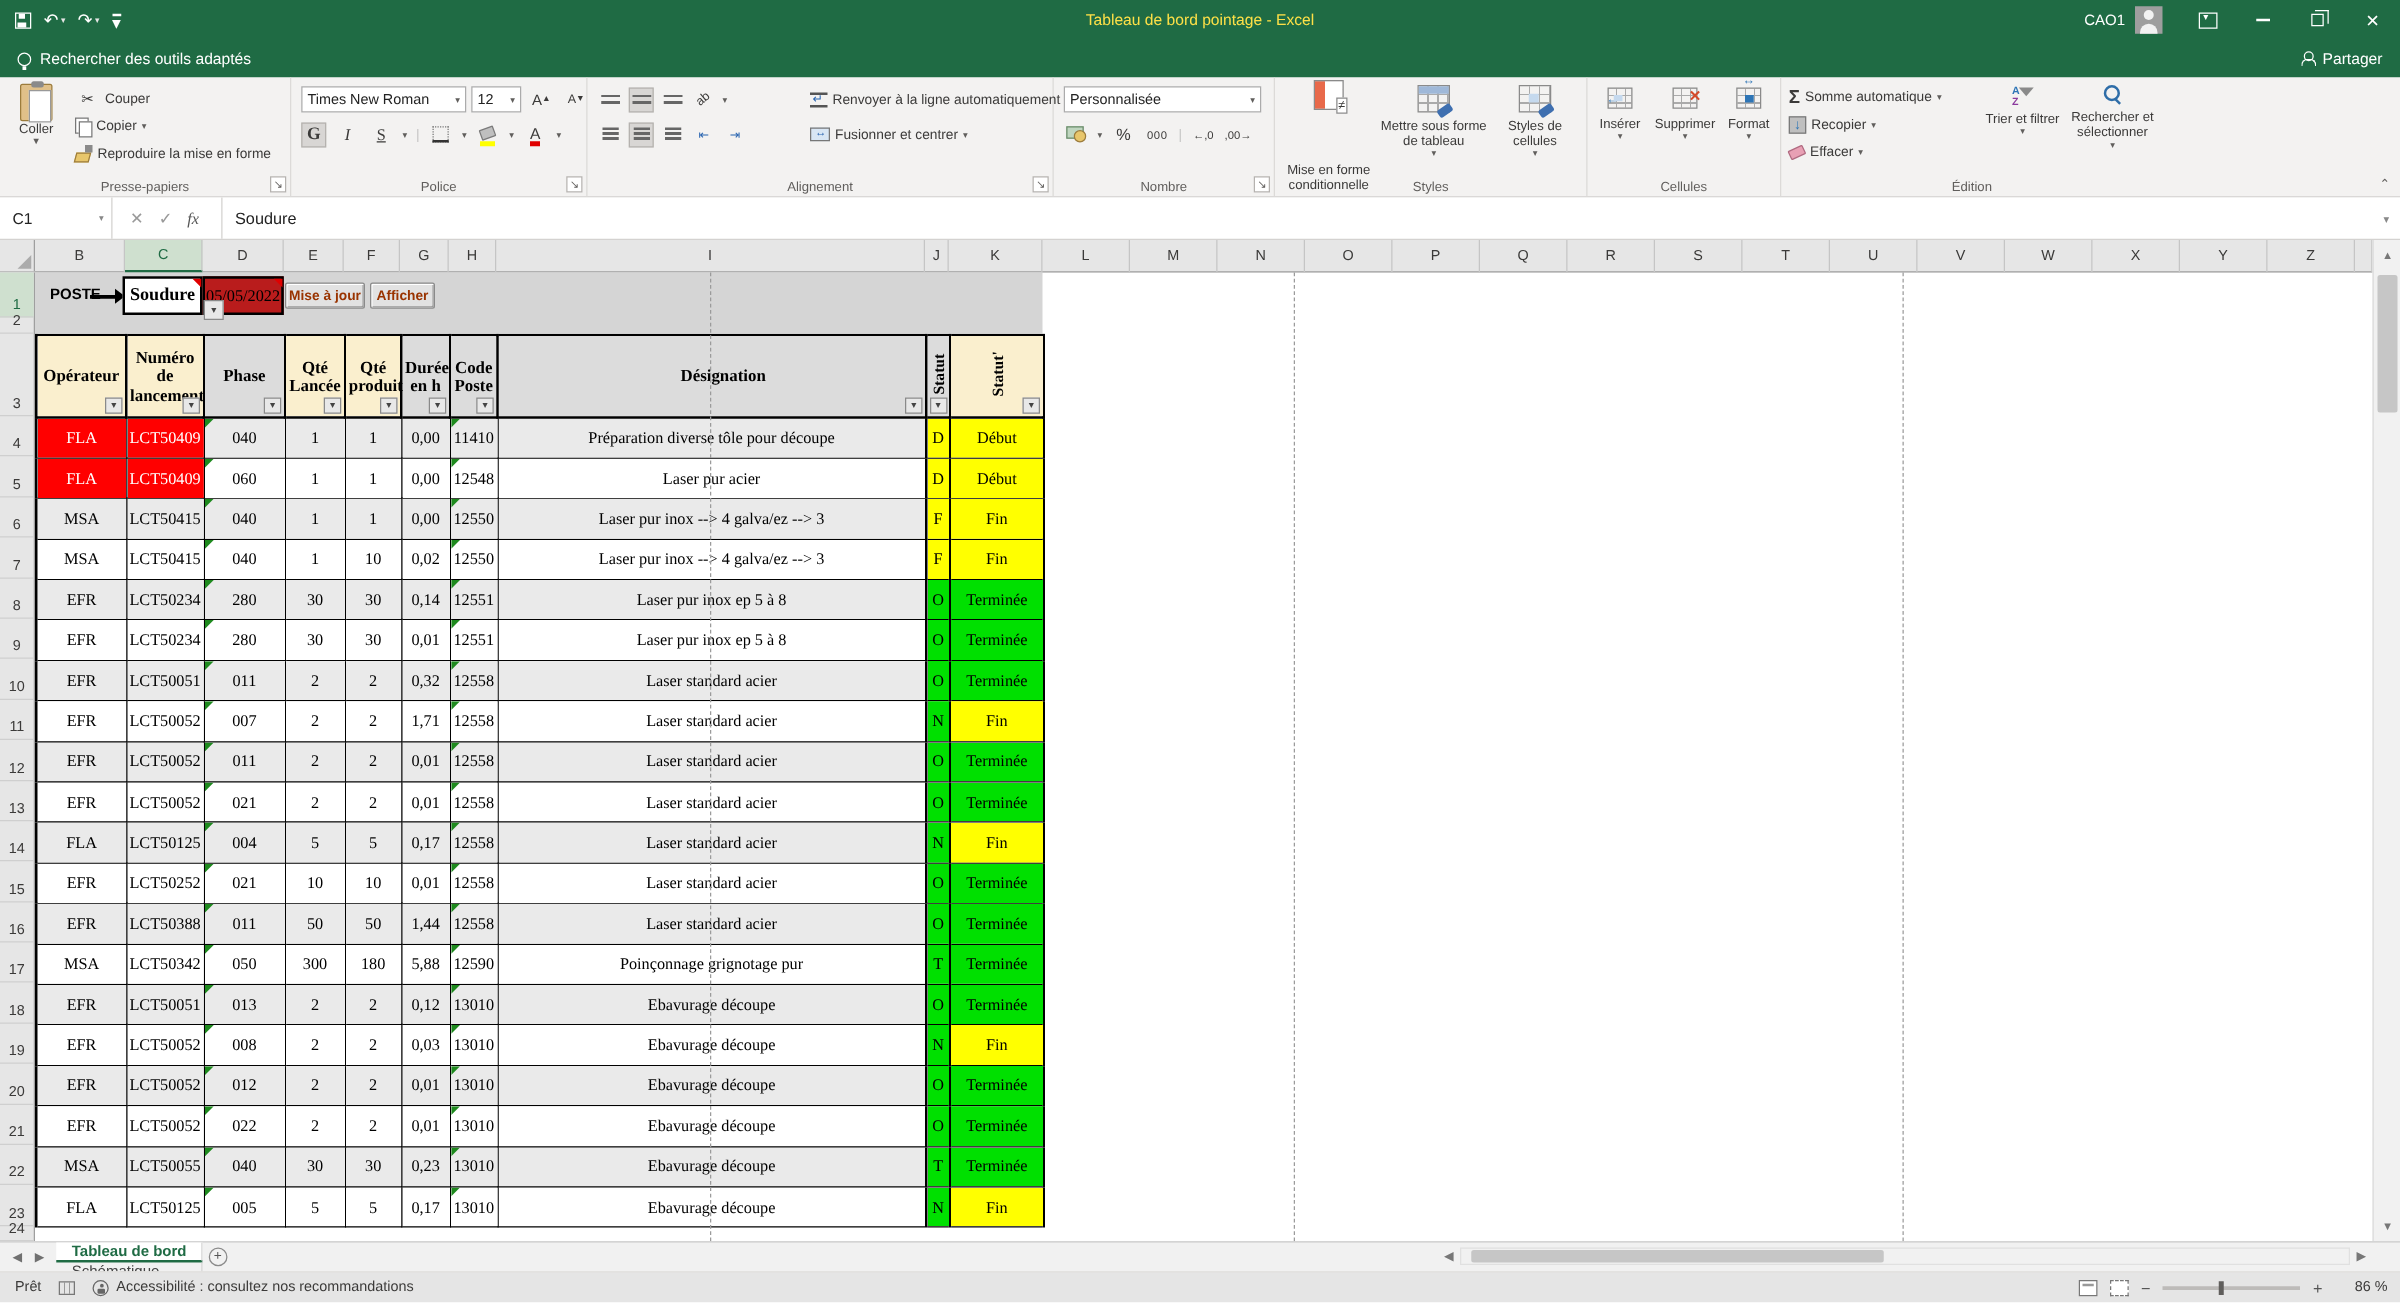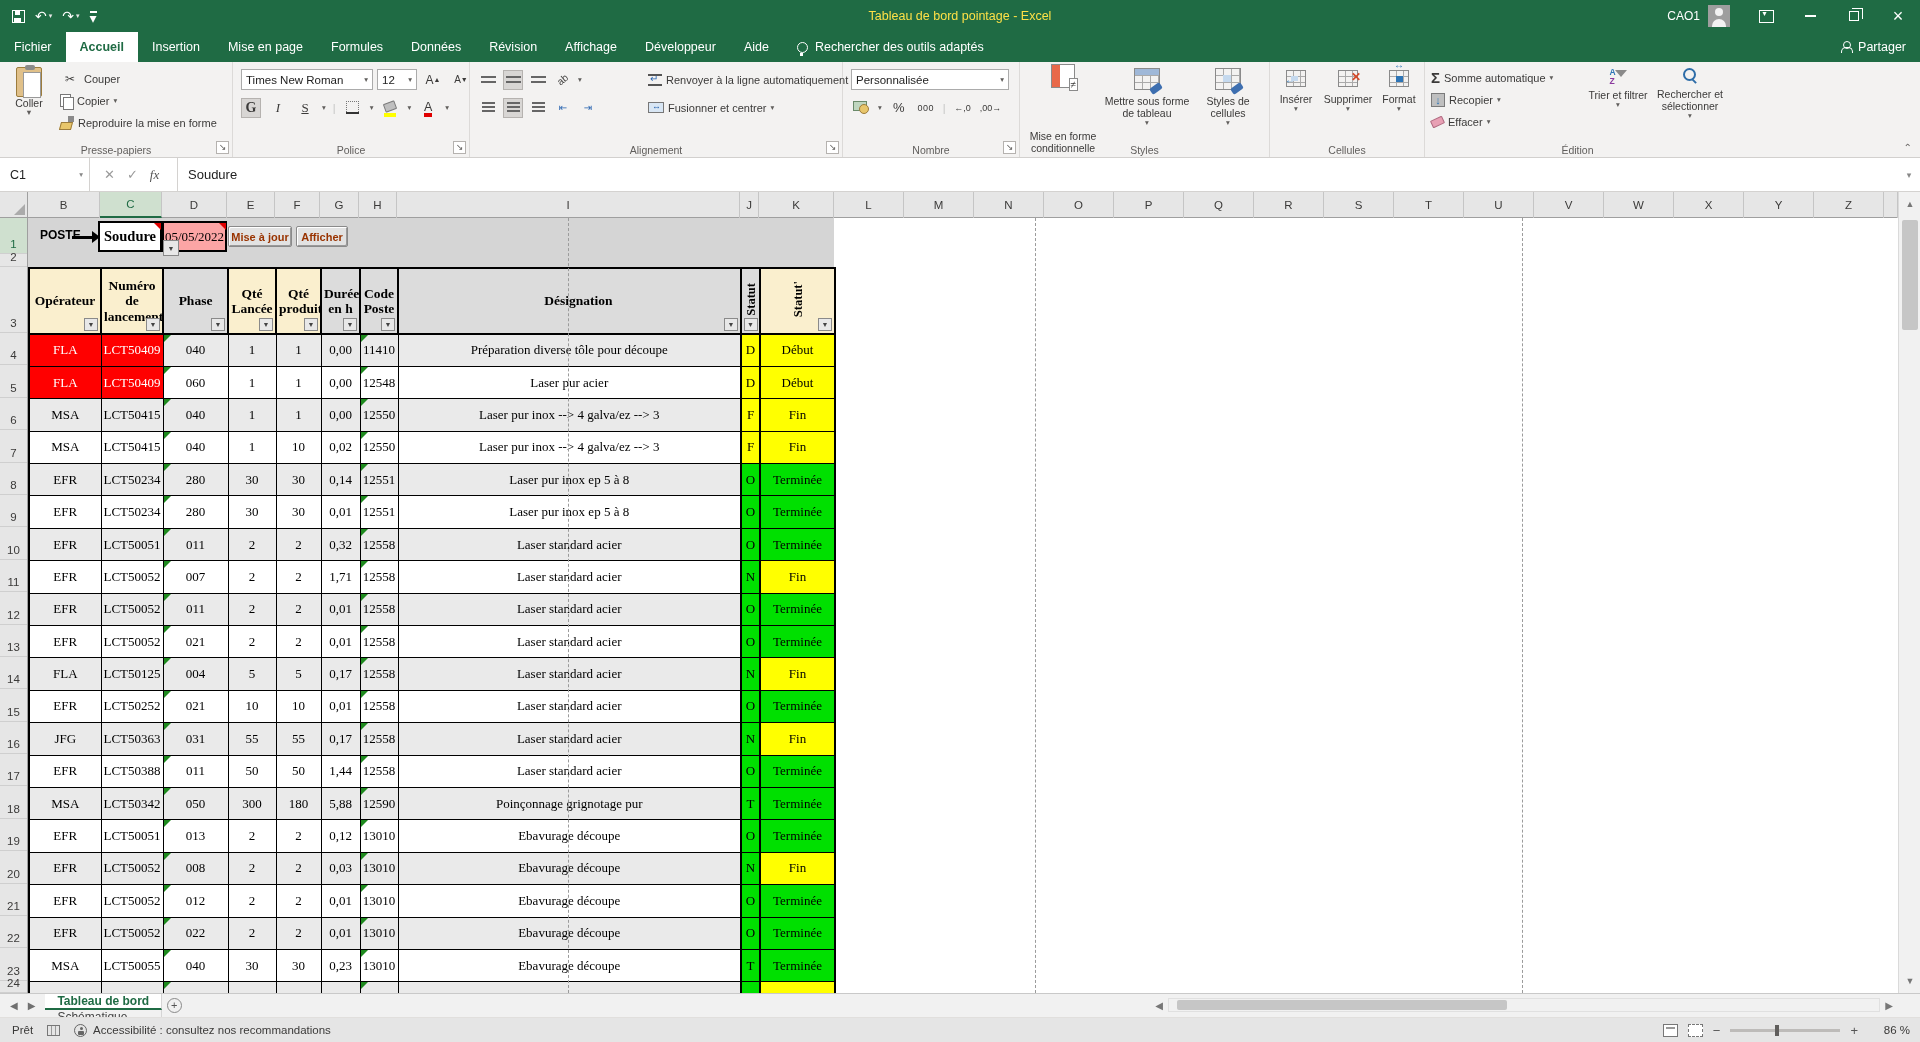--- a/index.html
+++ b/index.html
@@ -122,21 +122,21 @@
   .cornercell{width:28px;position:relative;border-right:1px solid #9F9F9F;background:#E6E6E6;flex:none;}
   .cornercell:after{content:"";position:absolute;right:2px;bottom:2px;border-left:11px solid transparent;border-bottom:11px solid #ABABAB;}
   .gutter{position:absolute;top:26px;left:0;width:28px;height:775px;background:#E6E6E6;border-right:1px solid #9F9F9F;}
   .rowcell{width:27px;display:flex;align-items:flex-end;justify-content:center;font-size:11.5px;color:#3B3A39;border-bottom:1px solid #CFCFCF;padding-bottom:3px;}
   .rowcell.sel{background:#CFE0CF;color:#1F6B44;}
   .topzone{position:absolute;left:28px;top:26px;width:806px;height:49px;background:#D5D5D5;}
   .poste{position:absolute;left:12px;top:10px;font-size:12px;font-weight:bold;color:#000;}
   .arrowline{position:absolute;left:44px;top:18px;width:22px;height:2.5px;background:#000;}
   .arrowhead{position:absolute;left:64px;top:13px;border-left:8px solid #000;border-top:6px solid transparent;border-bottom:6px solid transparent;}
   .c1cell{position:absolute;left:70px;top:3px;width:64px;height:31px;background:#fff;border:2.5px solid #000;display:flex;align-items:center;justify-content:center;font-family:"Liberation Serif",serif;font-weight:bold;font-size:14.5px;}
-  .d1cell{position:absolute;left:134px;top:3px;width:65px;height:31px;background:#fca5a5;border:2.5px solid #000;display:flex;align-items:center;justify-content:center;font-family:"Liberation Serif",serif;font-size:13px;}
+  .d1cell{position:absolute;left:134px;top:3px;width:65px;height:31px;background:#b91c1c;border:2.5px solid #000;display:flex;align-items:center;justify-content:center;font-family:"Liberation Serif",serif;font-size:13px;}
   .dvbtn{position:absolute;left:135px;top:22px;width:16px;height:16px;background:#E8E8E8;border:1px solid #8a8a8a;font-size:7px;color:#444;display:flex;align-items:center;justify-content:center;z-index:4;}
   .xbtn{position:absolute;top:8px;height:21px;background:#E2E2E2;border:1px solid #8a8a8a;border-radius:2px;box-shadow:inset 1px 1px 0 #fff,inset -1px -1px 0 #9a9a9a;font-size:11px;font-weight:bold;color:#993300;display:flex;align-items:center;justify-content:center;}
   .rt{position:absolute;top:-0.5px;right:-0.5px;border-top:7px solid #E00000;border-left:7px solid transparent;}
   .gt{position:absolute;top:0;left:0;border-top:7px solid #1E8A1E;border-right:7px solid transparent;}
 
   table.sheet{position:absolute;left:28px;top:75px;width:806px;border-collapse:collapse;table-layout:fixed;font-family:"Liberation Serif",serif;}
   .tablewrap{position:absolute;left:28px;top:75px;width:808px;height:726px;overflow:hidden;}
   table.sheet th{border:2.5px solid #000;font-size:13.5px;font-weight:bold;color:#000;position:relative;line-height:1.12;padding:2px;}
   table.sheet td{border:1px solid #000;height:32.4px;text-align:center;font-size:13px;position:relative;padding:0 2px;overflow:hidden;white-space:nowrap;}
   table.sheet td.first{border-left:2px solid #000;}
@@ -218,32 +218,20 @@
       <span class="winbtn">
           <span class="ic-restore"></span>
         </span>
       <span class="winbtn">
           <span style="font-size:18px;">×</span>
         </span>
     </div>
   </div>
 
   <div class="tabrow">
-    <div id="menu-tabs" style="display:flex;">
-        <div class="mtab">Fichier</div>
-        <div class="mtab active">Accueil</div>
-        <div class="mtab">Insertion</div>
-        <div class="mtab">Mise en page</div>
-        <div class="mtab">Formules</div>
-        <div class="mtab">Données</div>
-        <div class="mtab">Révision</div>
-        <div class="mtab">Affichage</div>
-        <div class="mtab">Développeur</div>
-        <div class="mtab">Aide</div>
-      </div>
     <div class="searchtab">
       <span class="ic-bulb"></span>
       <span>Rechercher des outils adaptés</span>
     </div>
   </div>
   <div class="share">
     <span class="ic-person"></span>
     <span>Partager</span>
   </div>
 
@@ -708,32 +696,20 @@
               <td>021<span class="gt"></span></td>
               <td>10</td>
               <td>10</td>
               <td>0,01</td>
               <td>12558<span class="gt"></span></td>
               <td>Laser standard acier</td>
               <td class="jcol" style="background: rgb(0, 224, 0);">O</td>
               <td class="last" style="background: rgb(0, 224, 0);">Terminée</td>
             </tr>
             <tr>
-              <td class="first">JFG</td>
-              <td>LCT50363</td>
-              <td>031<span class="gt"></span></td>
-              <td>55</td>
-              <td>55</td>
-              <td>0,17</td>
-              <td>12558<span class="gt"></span></td>
-              <td>Laser standard acier</td>
-              <td class="jcol" style="background: rgb(0, 224, 0);">N</td>
-              <td class="last" style="background: rgb(255, 255, 0);">Fin</td>
-            </tr>
-            <tr>
               <td class="first">EFR</td>
               <td>LCT50388</td>
               <td>011<span class="gt"></span></td>
               <td>50</td>
               <td>50</td>
               <td>1,44</td>
               <td>12558<span class="gt"></span></td>
               <td>Laser standard acier</td>
               <td class="jcol" style="background: rgb(0, 224, 0);">O</td>
               <td class="last" style="background: rgb(0, 224, 0);">Terminée</td>

